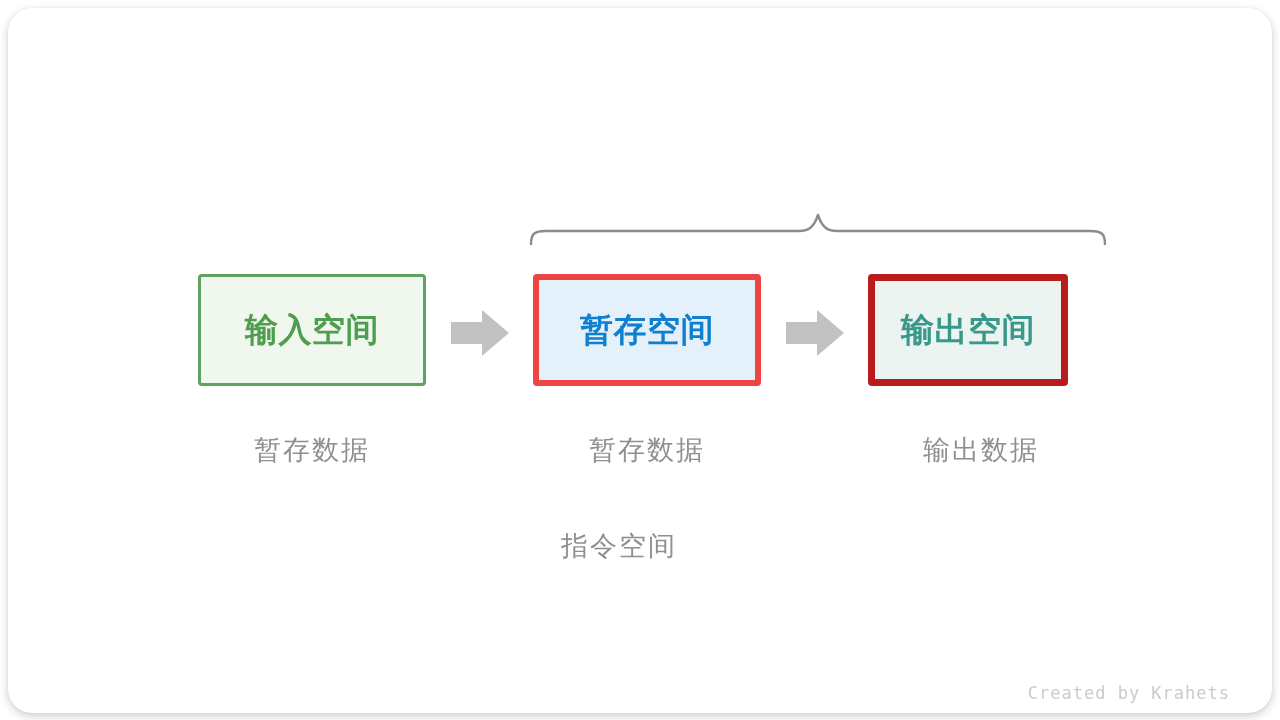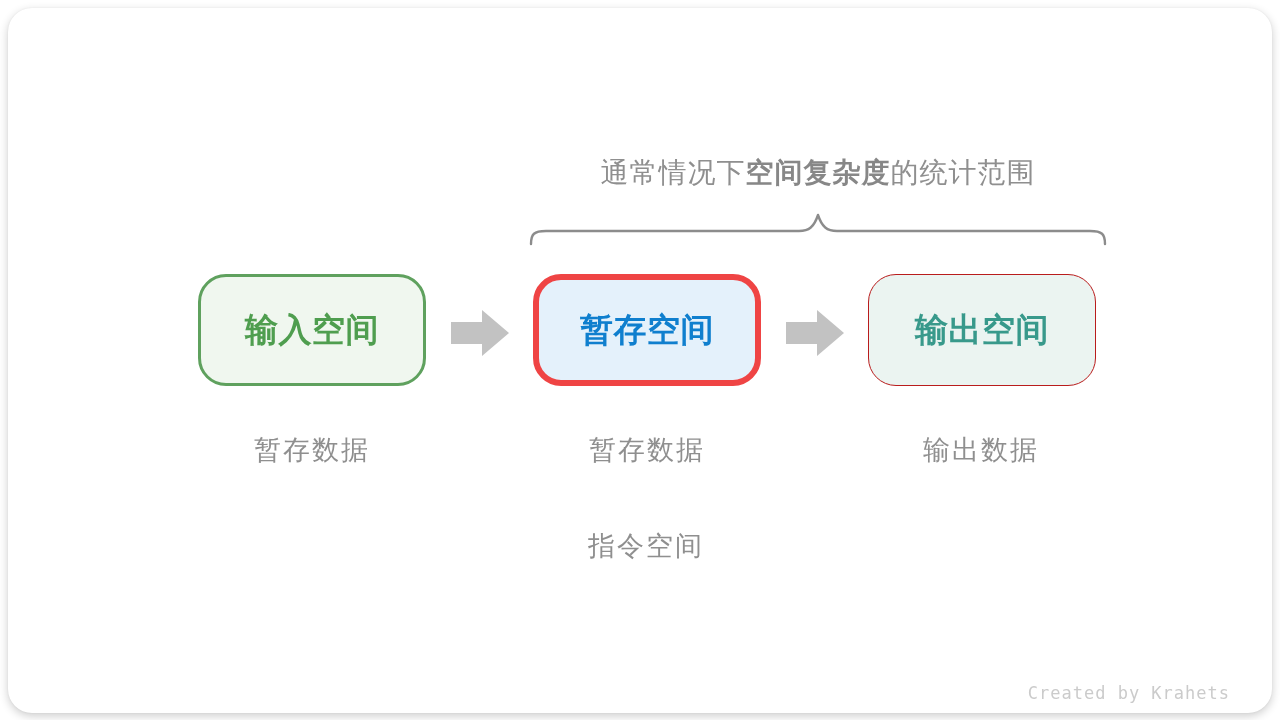--- a/index.html
+++ b/index.html
@@ -35,75 +35,72 @@
   .brace {
     position: absolute;
     left: 520px; top: 201px;
     width: 580px; height: 38px;
   }
   
   .node {
     position: absolute;
     top: 266px;
     height: 112px;
-    border-radius: 28px;
+    border-radius: 4px;
     display: flex;
     align-items: center;
     justify-content: center;
   }
   .node-label {
     font-size: 33px;
     font-weight: 700;
     letter-spacing: 0.5px;
     white-space: nowrap;
   }
   .node-input  { left: 190px; width: 228px; background: #f0f7ef; border: 3px solid #5fa15e; }
   .node-input  .node-label { color: #4f9e4f; }
   .node-temp   { left: 525px; width: 228px; background: #e4f1fb; border: 6px solid #ef4444; }
   .node-temp   .node-label { color: #0f7fce; }
-  .node-output { left: 860px; width: 228px; background: #ebf4f1; border: 1px solid #b91c1c; }
+  .node-output { left: 860px; width: 200px; background: #ebf4f1; border: 7px solid #b91c1c; }
   .node-output .node-label { color: #38998b; }
   
   .arrow { position: absolute; top: 302px; width: 58px; height: 46px; }
   .arrow-1 { left: 443px; }
   .arrow-2 { left: 778px; }
   
   .note {
     position: absolute;
     font-size: 27px;
     letter-spacing: 2px;
     color: #8f8f8f;
     text-align: center;
     white-space: nowrap;
   }
   .note-input  { left: 190px; width: 228px; top: 424px; }
   .note-temp-1 { left: 525px; width: 228px; top: 424px; }
   .note-temp-2 { left: 525px; width: 228px; top: 472px; }
-  .note-temp-3 { left: 524px; width: 228px; top: 520px; }
+  .note-temp-3 { left: 497px; width: 228px; top: 520px; }
   .note-output { left: 860px; width: 226px; top: 424px; text-align: center; }
   
   .credit {
     position: absolute;
     right: 42px; top: 675px;
     font-family: "DejaVu Sans Mono", monospace;
     font-size: 17px;
     letter-spacing: 1px;
     color: #cbcbcb;
     white-space: nowrap;
   }
 </style>
 </head>
 <body>
 
 <div class="page">
   <div class="card">
 
-    <div class="annotation">
-      <span>通常情况下</span><span class="b">空间复杂度</span><span>的统计范围</span>
-    </div>
 
     <svg class="brace" viewBox="0 0 580 38" preserveAspectRatio="none" aria-hidden="true">
       <path d="M 3 35 C 3 25 6 22 18 22 L 271 22 C 281 22 286 18 290 6 C 294 18 299 22 309 22 L 562 22 C 574 22 577 25 577 35" fill="none" stroke="#8c8c8c" stroke-width="2.4" stroke-linecap="round" stroke-linejoin="round"></path>
     </svg>
 
     <div class="node node-input">
       <span class="node-label">输入空间</span>
     </div>
 
     <svg class="arrow arrow-1" viewBox="0 0 58 46" aria-hidden="true">

